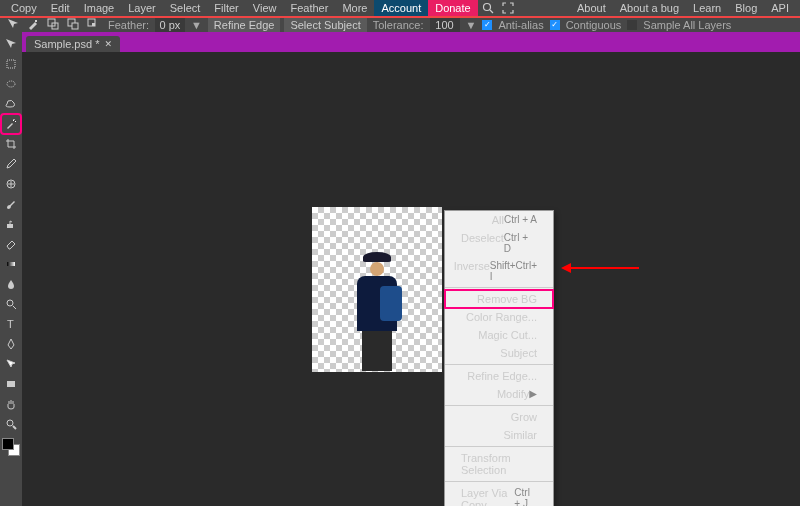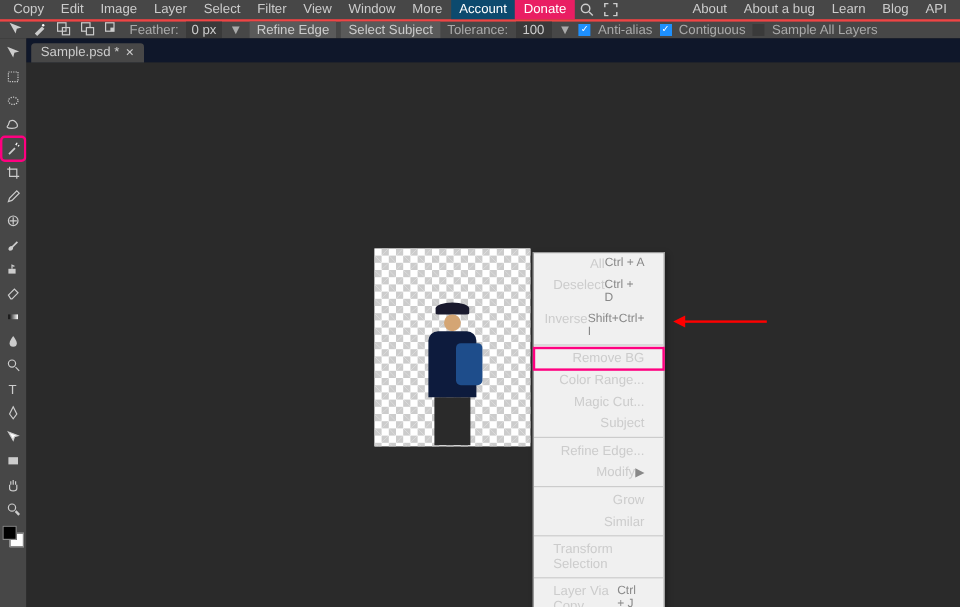--- a/index.html
+++ b/index.html
@@ -19,21 +19,21 @@
 .optionsbar .cb.checked{background:#1e90ff}
 .optionsbar .cb.checked::after{content:"✓";color:#fff;font-size:8px;display:block;text-align:center;line-height:10px}
 .main{display:flex;height:474px}
 .toolbox{width:22px;background:#474747;display:flex;flex-direction:column;align-items:center;padding-top:2px}
 .toolbox .tool{width:18px;height:18px;margin:1px 0;display:flex;align-items:center;justify-content:center;cursor:pointer;border-radius:2px}
 .toolbox .tool.active{outline:2px solid #ff0080}
 .toolbox .swatches{margin-top:4px;position:relative;width:18px;height:18px}
 .toolbox .swatches .fg{position:absolute;width:12px;height:12px;background:#000;border:1px solid #888;top:0;left:0}
 .toolbox .swatches .bg{position:absolute;width:12px;height:12px;background:#fff;border:1px solid #888;bottom:0;right:0}
 .workspace{flex:1;position:relative;background:#2a2a2a}
-.tabbar{height:20px;background:#0f172a;display:flex;align-items:flex-end}
+.tabbar{height:20px;background:#a21caf;display:flex;align-items:flex-end}
 .tab{background:#474747;padding:2px 8px;margin-left:4px;border-radius:3px 3px 0 0;display:flex;align-items:center;gap:5px;cursor:pointer}
 .tab .close{cursor:pointer;font-size:9px}
 .canvas-area{position:absolute;top:20px;left:0;right:0;bottom:0}
 .canvas{position:absolute;left:290px;top:155px;width:130px;height:165px;background:#fff}
 .checker{position:absolute;inset:0;background-image:linear-gradient(45deg,#ccc 25%,transparent 25%),linear-gradient(-45deg,#ccc 25%,transparent 25%),linear-gradient(45deg,transparent 75%,#ccc 75%),linear-gradient(-45deg,transparent 75%,#ccc 75%);background-size:12px 12px;background-position:0 0,0 6px,6px -6px,-6px 0}
 .figure{position:absolute;left:50%;transform:translateX(-50%);bottom:0;width:70px;height:120px}
 .hat{width:28px;height:10px;background:#1a1a2e;border-radius:50% 50% 10% 10%;margin:0 auto}
 .head{width:14px;height:14px;background:#d4a574;border-radius:50%;margin:0 auto}
 .body{width:40px;height:55px;background:#0d1b3d;margin:0 auto;border-radius:8px 8px 0 0;position:relative}
 .backpack{position:absolute;right:-5px;top:10px;width:22px;height:35px;background:#1e4d8b;border-radius:4px}
@@ -46,21 +46,21 @@
 .ctxmenu .shortcut{color:#888;font-size:10px}
 .arrow{position:absolute;left:547px;top:215px}
 .arrow-line{width:70px;height:2px;background:#ff0000}
 .arrow-head{position:absolute;left:-8px;top:-4px;width:0;height:0;border-top:5px solid transparent;border-bottom:5px solid transparent;border-right:10px solid #ff0000}
 svg{display:block}
 </style>
 </head>
 <body>
 
 <div class="menubar">
-  <div id="menu-items" style="display: contents;"><span class="menu-item">Copy</span><span class="menu-item">Edit</span><span class="menu-item">Image</span><span class="menu-item">Layer</span><span class="menu-item">Select</span><span class="menu-item">Filter</span><span class="menu-item">View</span><span class="menu-item">Window</span><span class="menu-item">More</span></div>
+  <div id="menu-items" style="display: contents;"><span class="menu-item">Copy</span><span class="menu-item">Edit</span><span class="menu-item">Image</span><span class="menu-item">Layer</span><span class="menu-item">Select</span><span class="menu-item">Filter</span><span class="menu-item">View</span><span class="menu-item">Feather</span><span class="menu-item">More</span></div>
   <span class="menu-item account">Account</span>
   <span class="menu-item donate">Donate</span>
   <span class="icon-btn">
       <svg width="12" height="12" viewBox="0 0 12 12">
         <circle cx="5" cy="5" r="3.5" fill="none" stroke="#ccc" stroke-width="1.2"></circle>
         <line x1="8" y1="8" x2="11" y2="11" stroke="#ccc" stroke-width="1.2"></line>
       </svg>
     </span>
   <span class="icon-btn">
       <svg width="12" height="12" viewBox="0 0 12 12">

